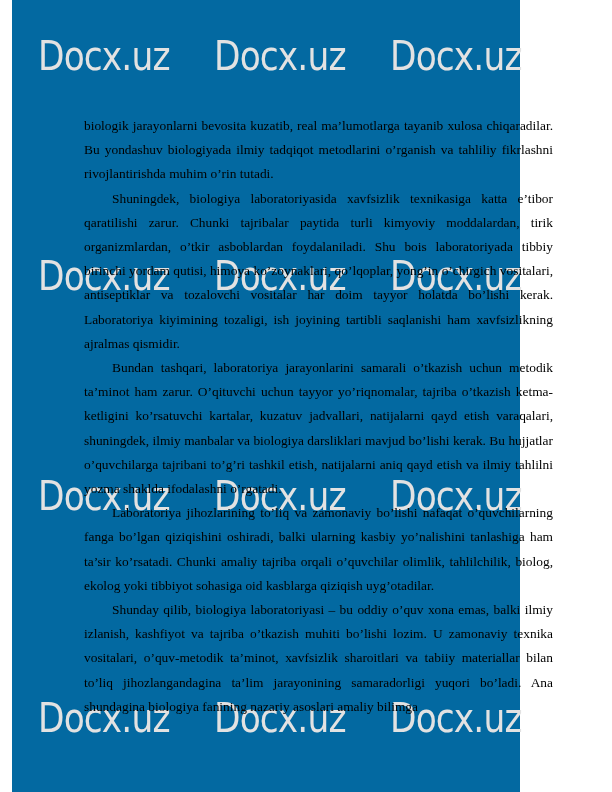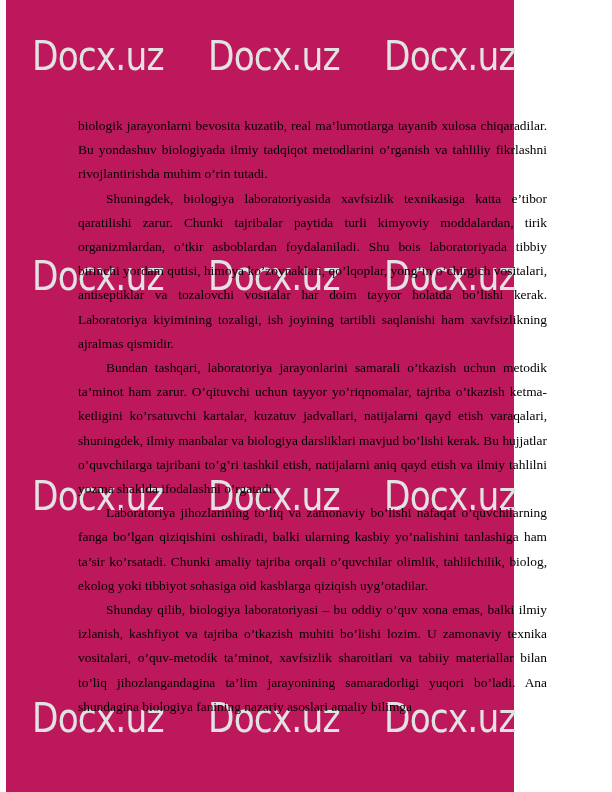--- a/index.html
+++ b/index.html
@@ -8,24 +8,24 @@
       background: #ffffff;
     }
     body {
       width: 612px;
       height: 792px;
       position: relative;
       overflow: hidden;
     }
     .page {
       position: absolute;
-      left: 6px; top: 0;
+      left: 12px; top: 0;
       width: 508px;
       height: 792px;
-      background: #be185d;
+      background: #0369a1;
     }
     .watermark-layer {
       position: absolute;
       left: 0; top: 0;
       width: 612px;
       height: 792px;
       pointer-events: none;
       z-index: 0;
     }
     .watermark {

